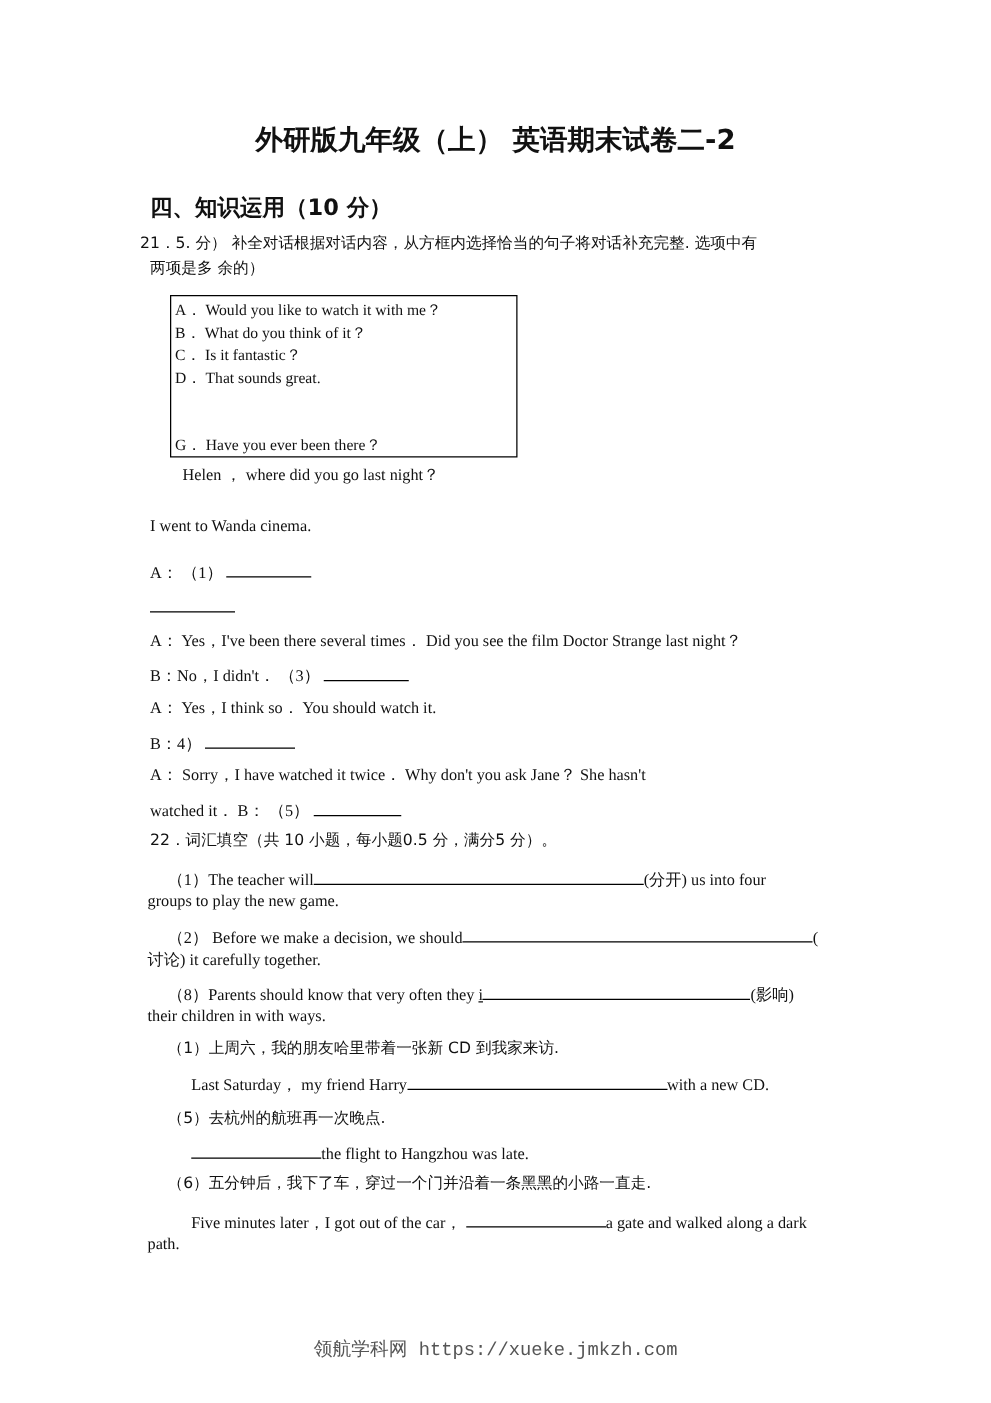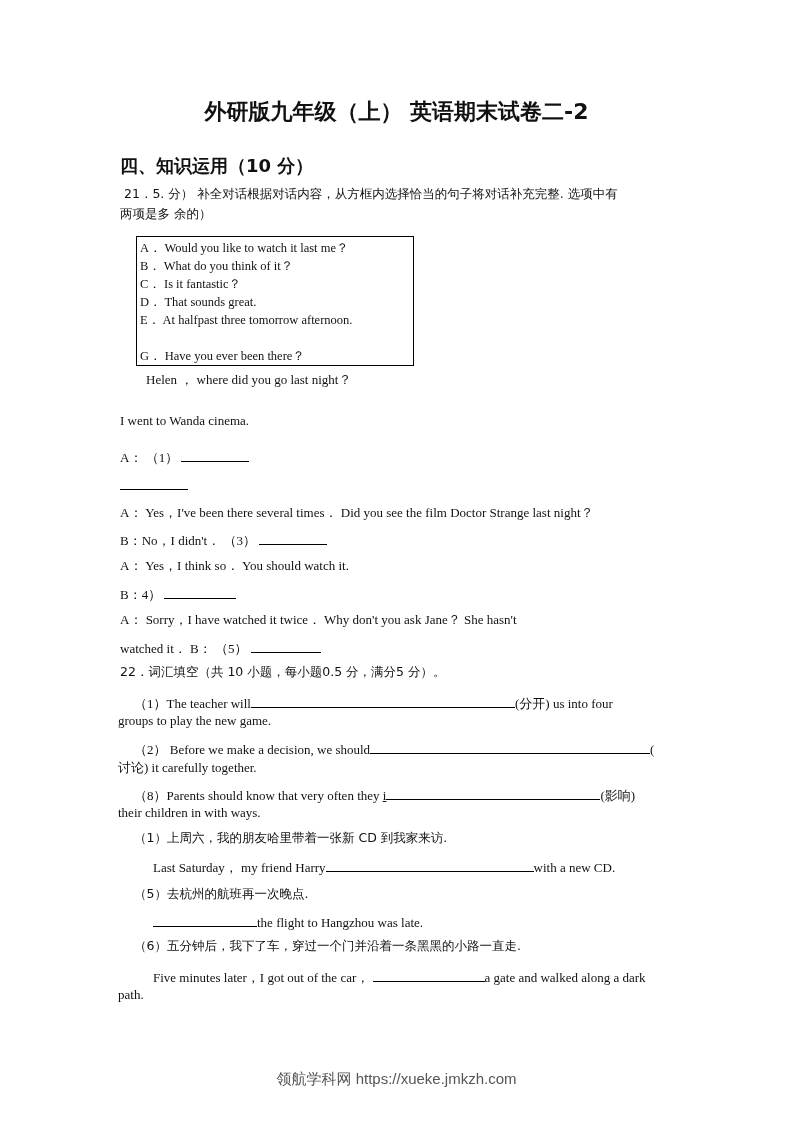--- a/index.html
+++ b/index.html
@@ -8,37 +8,36 @@
   .abs { position: absolute; white-space: nowrap; }
   .title { left: 0; width: 793px; top: 97px; text-align: center; font-size: 22px; font-weight: bold;
            font-family: "DejaVu Sans", "Liberation Sans", sans-serif; letter-spacing: 0px; box-sizing: border-box; }
   .section { left: 120px; top: 154px; font-size: 18px; font-weight: bold; font-family: "DejaVu Sans", sans-serif; }
   .t { font-size: 13px; }
   .cn { font-family: "DejaVu Sans", sans-serif; font-size: 12.5px; }
   .box { position: absolute; left: 136px; top: 236px; width: 278px; height: 130px; border: 1.2px solid #000; box-sizing: border-box; }
   .opt { position: absolute; left: 3px; font-size: 12.5px; white-space: nowrap; }
   .blank { display: inline-block; border-bottom: 1.3px solid #000; height: 13px; vertical-align: baseline; }
   .footer { left: 0; width: 793px; top: 1070px; text-align: center; font-size: 15px; color: #555;
-            font-family: Liberation Sans, sans-serif; }
+            font-family: Liberation Mono, monospace; }
 </style>
 </head>
 <body>
 
 <div class="abs title">外研版九年级（上） 英语期末试卷二-2</div>
 <div class="abs section">四、知识运用（10 分）</div>
 
-<div class="abs cn" style="left:124px;top:186px;">21．5. 分） 补全对话根据对话内容，从方框内选择恰当的句子将对话补充完整. 选项中有</div>
+<div class="abs cn" style="left:112px;top:186px;">21．5. 分） 补全对话根据对话内容，从方框内选择恰当的句子将对话补充完整. 选项中有</div>
 <div class="abs cn" style="left:120px;top:206px;">两项是多 余的）</div>
 
 <div class="box">
-  <div class="opt" style="top:3px"><span>A．</span> <span>Would you like to watch it last me？</span></div>
+  <div class="opt" style="top:3px"><span>A．</span> <span>Would you like to watch it with me？</span></div>
   <div class="opt" style="top:21px"><span>B．</span> <span>What do you think of it？</span></div>
   <div class="opt" style="top:39px"><span>C．</span> <span>Is it fantastic？</span></div>
   <div class="opt" style="top:57px"><span>D．</span> <span>That sounds great.</span></div>
-  <div class="opt" style="top:75px"><span>E．</span> <span>At halfpast three tomorrow afternoon.</span></div>
   <div class="opt" style="top:111px"><span>G．</span> <span>Have you ever been there？</span></div>
 </div>
 
 <div class="abs t" style="left:146px;top:371px;">Helen ， where did you go last night？</div>
 <div class="abs t" style="left:120px;top:413px;">I went to Wanda cinema.</div>
 <div class="abs t" style="left:120px;top:448px;"><span>A： （1）</span> <span class="blank" style="width:68px"></span></div>
 <div class="abs t" style="left:120px;top:476px;"> <span class="blank" style="width:68px"></span></div>
 <div class="abs t" style="left:120px;top:504px;">A： Yes，I've been there several times． Did you see the film Doctor Strange last night？</div>
 <div class="abs t" style="left:120px;top:531px;"><span>B：No，I didn't． （3）</span> <span class="blank" style="width:68px"></span></div>
 <div class="abs t" style="left:120px;top:557px;">A： Yes，I think so． You should watch it.</div>

